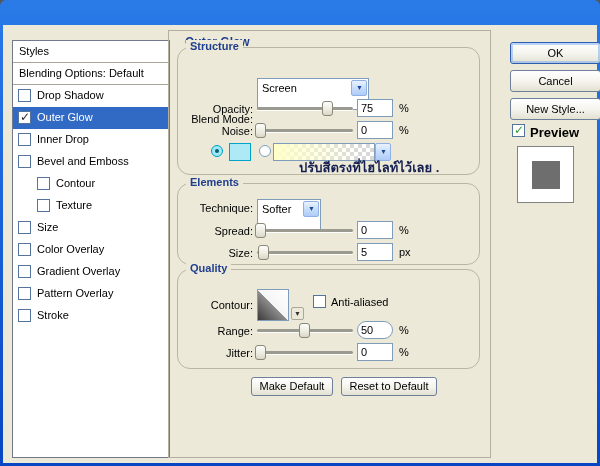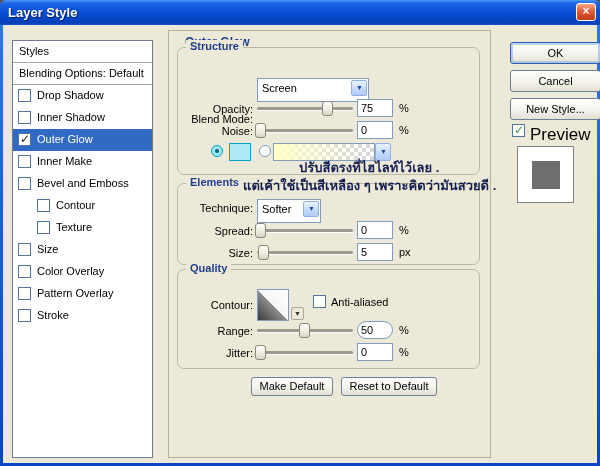--- a/index.html
+++ b/index.html
@@ -17,50 +17,50 @@
     text-shadow:1px 1px 1px rgba(0,20,90,.85); }
   .closebtn { position:absolute; right:4px; top:3px; width:20px; height:18px;
     background:linear-gradient(180deg,#f6a988,#e45b38 45%,#c03a16);
     border:1px solid #fff; border-radius:3px; color:#fff; font-size:12px; font-weight:bold;
     text-align:center; line-height:15px; cursor:default; }
 
   
   .dlgbody { position:absolute; left:3px; top:25px; width:594px; height:438px; background:#ece9d8; }
 
   
-  .listbox { position:absolute; left:9px; top:15px; width:141px; height:418px;
+  .listbox { position:absolute; left:9px; top:15px; width:158px; height:418px;
     background:#fff; border:1px solid #707a8c; }
   .row { position:relative; height:22px; font-size:11px; color:#000; }
   .row.header { border-bottom:1px solid #aca899; }
   .row .hlbl { position:absolute; left:6px; top:4px; }
   .cb { position:absolute; width:13px; height:13px; background:#fff; border:1px solid #54749c; }
   .row .cb { left:5px; top:4px; }
   .row .lbl { position:absolute; left:24px; top:4px; white-space:nowrap; }
   .row.indent .cb { left:24px; } .row.indent .lbl { left:43px; }
   .row.sel { background:#316ac5; } .row.sel .lbl { color:#fff; }
   .cb.on::after { content:"✓"; position:absolute; left:1px; top:-2px;
     font-size:12px; font-weight:bold; color:#1e1e1e; }
   .cb.green::after { color:#2f9e2f; }
 
   
   .panel { position:absolute; left:165px; top:5px; width:323px; height:428px;
     border:1px solid #b3af9d; }
   .panel-title { position:absolute; left:16px; top:4px; font-size:12px; font-weight:bold; color:#1f3e8e; }
-  .group { position:absolute; border:1px solid #bab6a4; border-radius:7px; }
+  .group { position:absolute; border:1px solid #bab6a4; border-radius:13px; }
   .legend { position:absolute; top:-8px; left:8px; background:#ece9d8; padding:0 4px;
     font-size:11px; font-weight:bold; color:#1f3e8e; white-space:nowrap; }
   .g-structure { left:8px; top:16px; width:303px; height:128px; }
   .g-elements  { left:8px; top:152px; width:303px; height:82px; }
   .g-quality   { left:8px; top:238px; width:303px; height:100px; }
 
   .flabel { position:absolute; left:0; width:84px; text-align:right; font-size:11px; color:#000;
     white-space:nowrap; }
   .unit { position:absolute; font-size:11px; color:#000; }
 
-  .combo { position:absolute; height:24px; background:#fff; border:1px solid #7f9db9; font-size:11px; }
+  .combo { position:absolute; height:32px; background:#fff; border:1px solid #7f9db9; font-size:11px; }
   .combo .val { position:absolute; left:4px; top:3px; white-space:nowrap; }
   .drop { position:absolute; right:1px; top:1px; width:16px; height:16px;
     background:linear-gradient(180deg,#eaf2fe,#c8ddfb 50%,#aecbf7);
     border:1px solid #8fb0e4; border-radius:2px; }
   .drop::after { content:"▼"; position:absolute; left:4px; top:3px; font-size:7px; color:#1d4a97; }
 
   .numbox { position:absolute; width:36px; height:18px; border:1px solid #7f9db9;
     background:#fff; font-size:11px; padding-left:3px; color:#000; }
 
   .slider { position:absolute; height:15px; }
@@ -97,81 +97,75 @@
     white-space:nowrap; z-index:5; }
 
   
   .btn { position:absolute; background:linear-gradient(180deg,#ffffff,#f4f3ec 55%,#e3e1d2);
     border:1px solid #6e7f9b; border-radius:3px; font-size:11px; color:#000;
     text-align:center; cursor:default;margin-left:12px; }
   .btn.big { width:91px; height:22px; line-height:20px; }
   .btn.small { height:19px; line-height:17px; }
   .btn.default { border-color:#2f5bb0; box-shadow:inset 0 0 0 2px rgba(104,161,242,.45); }
 
-  .previewlbl { position:absolute; font-size:17px; color:#000; }
+  .previewlbl { position:absolute; font-size:13px; color:#000;font-weight:bold; }
   .thumbwrap { position:absolute; left:514px; top:121px; width:57px; height:57px;
     background:#fff; border:1px solid #828282; }
   .thumbsq { position:absolute; left:14px; top:14px; width:28px; height:28px; background:#6e6e6e; }
 </style>
 </head>
 <body>
 
 <div id="screen">
 
-  <div class="titlebar">
-    <span class="wtitle">Layer Style</span>
-    <div class="closebtn">
-      <span>×</span>
-    </div>
-  </div>
 
   <div class="dlgbody">
 
     <div class="listbox">
       <div class="row header">
         <span class="hlbl">Styles</span>
       </div>
       <div class="row header">
         <span class="hlbl">Blending Options: Default</span>
       </div>
       <div class="row">
         <span class="cb"></span>
         <span class="lbl">Drop Shadow</span>
       </div>
-      <div class="row">
-        <span class="cb"></span>
-        <span class="lbl">Inner Shadow</span>
-      </div>
       <div class="row sel">
         <span class="cb on"></span>
         <span class="lbl">Outer Glow</span>
       </div>
       <div class="row">
         <span class="cb"></span>
-        <span class="lbl">Inner Make</span>
+        <span class="lbl">Inner Drop</span>
       </div>
       <div class="row">
         <span class="cb"></span>
         <span class="lbl">Bevel and Emboss</span>
       </div>
       <div class="row indent">
         <span class="cb"></span>
         <span class="lbl">Contour</span>
       </div>
       <div class="row indent">
         <span class="cb"></span>
         <span class="lbl">Texture</span>
       </div>
       <div class="row">
         <span class="cb"></span>
         <span class="lbl">Size</span>
       </div>
       <div class="row">
         <span class="cb"></span>
         <span class="lbl">Color Overlay</span>
+      </div>
+      <div class="row">
+        <span class="cb"></span>
+        <span class="lbl">Gradient Overlay</span>
       </div>
       <div class="row">
         <span class="cb"></span>
         <span class="lbl">Pattern Overlay</span>
       </div>
       <div class="row">
         <span class="cb"></span>
         <span class="lbl">Stroke</span>
       </div>
     </div>
@@ -204,21 +198,20 @@
       <input class="numbox" style="left: 188px; top: 90px;" value="0">
       <span class="unit" style="left:230px;top:93px;">%</span>
 
       <span class="radio hl" style="left:42px;top:114px;"></span>
       <span class="swatch" style="left:60px;top:112px;"></span>
       <span class="radio" style="left:90px;top:114px;"></span>
       <span class="gradstrip" style="left:104px;top:112px;"></span>
       <span class="gradarrow" style="left:206px;top:112px;"></span>
 
       <div class="annot" style="left:130px;top:126px;">ปรับสีตรงที่ไฮไลท์ไว้เลย .</div>
-      <div class="annot" style="left:74px;top:144px;">แต่เค้าใช้เป็นสีเหลือง ๆ เพราะคิดว่ามันสวยดี .</div>
 
       <div class="group g-elements">
         <span class="legend">Elements</span>
       </div>
       <span class="flabel" style="top:171px;">Technique:</span>
       <div class="combo" style="left:88px;top:168px;width:64px;">
         <span class="val">Softer</span>
         <span class="drop"></span>
       </div>
 

